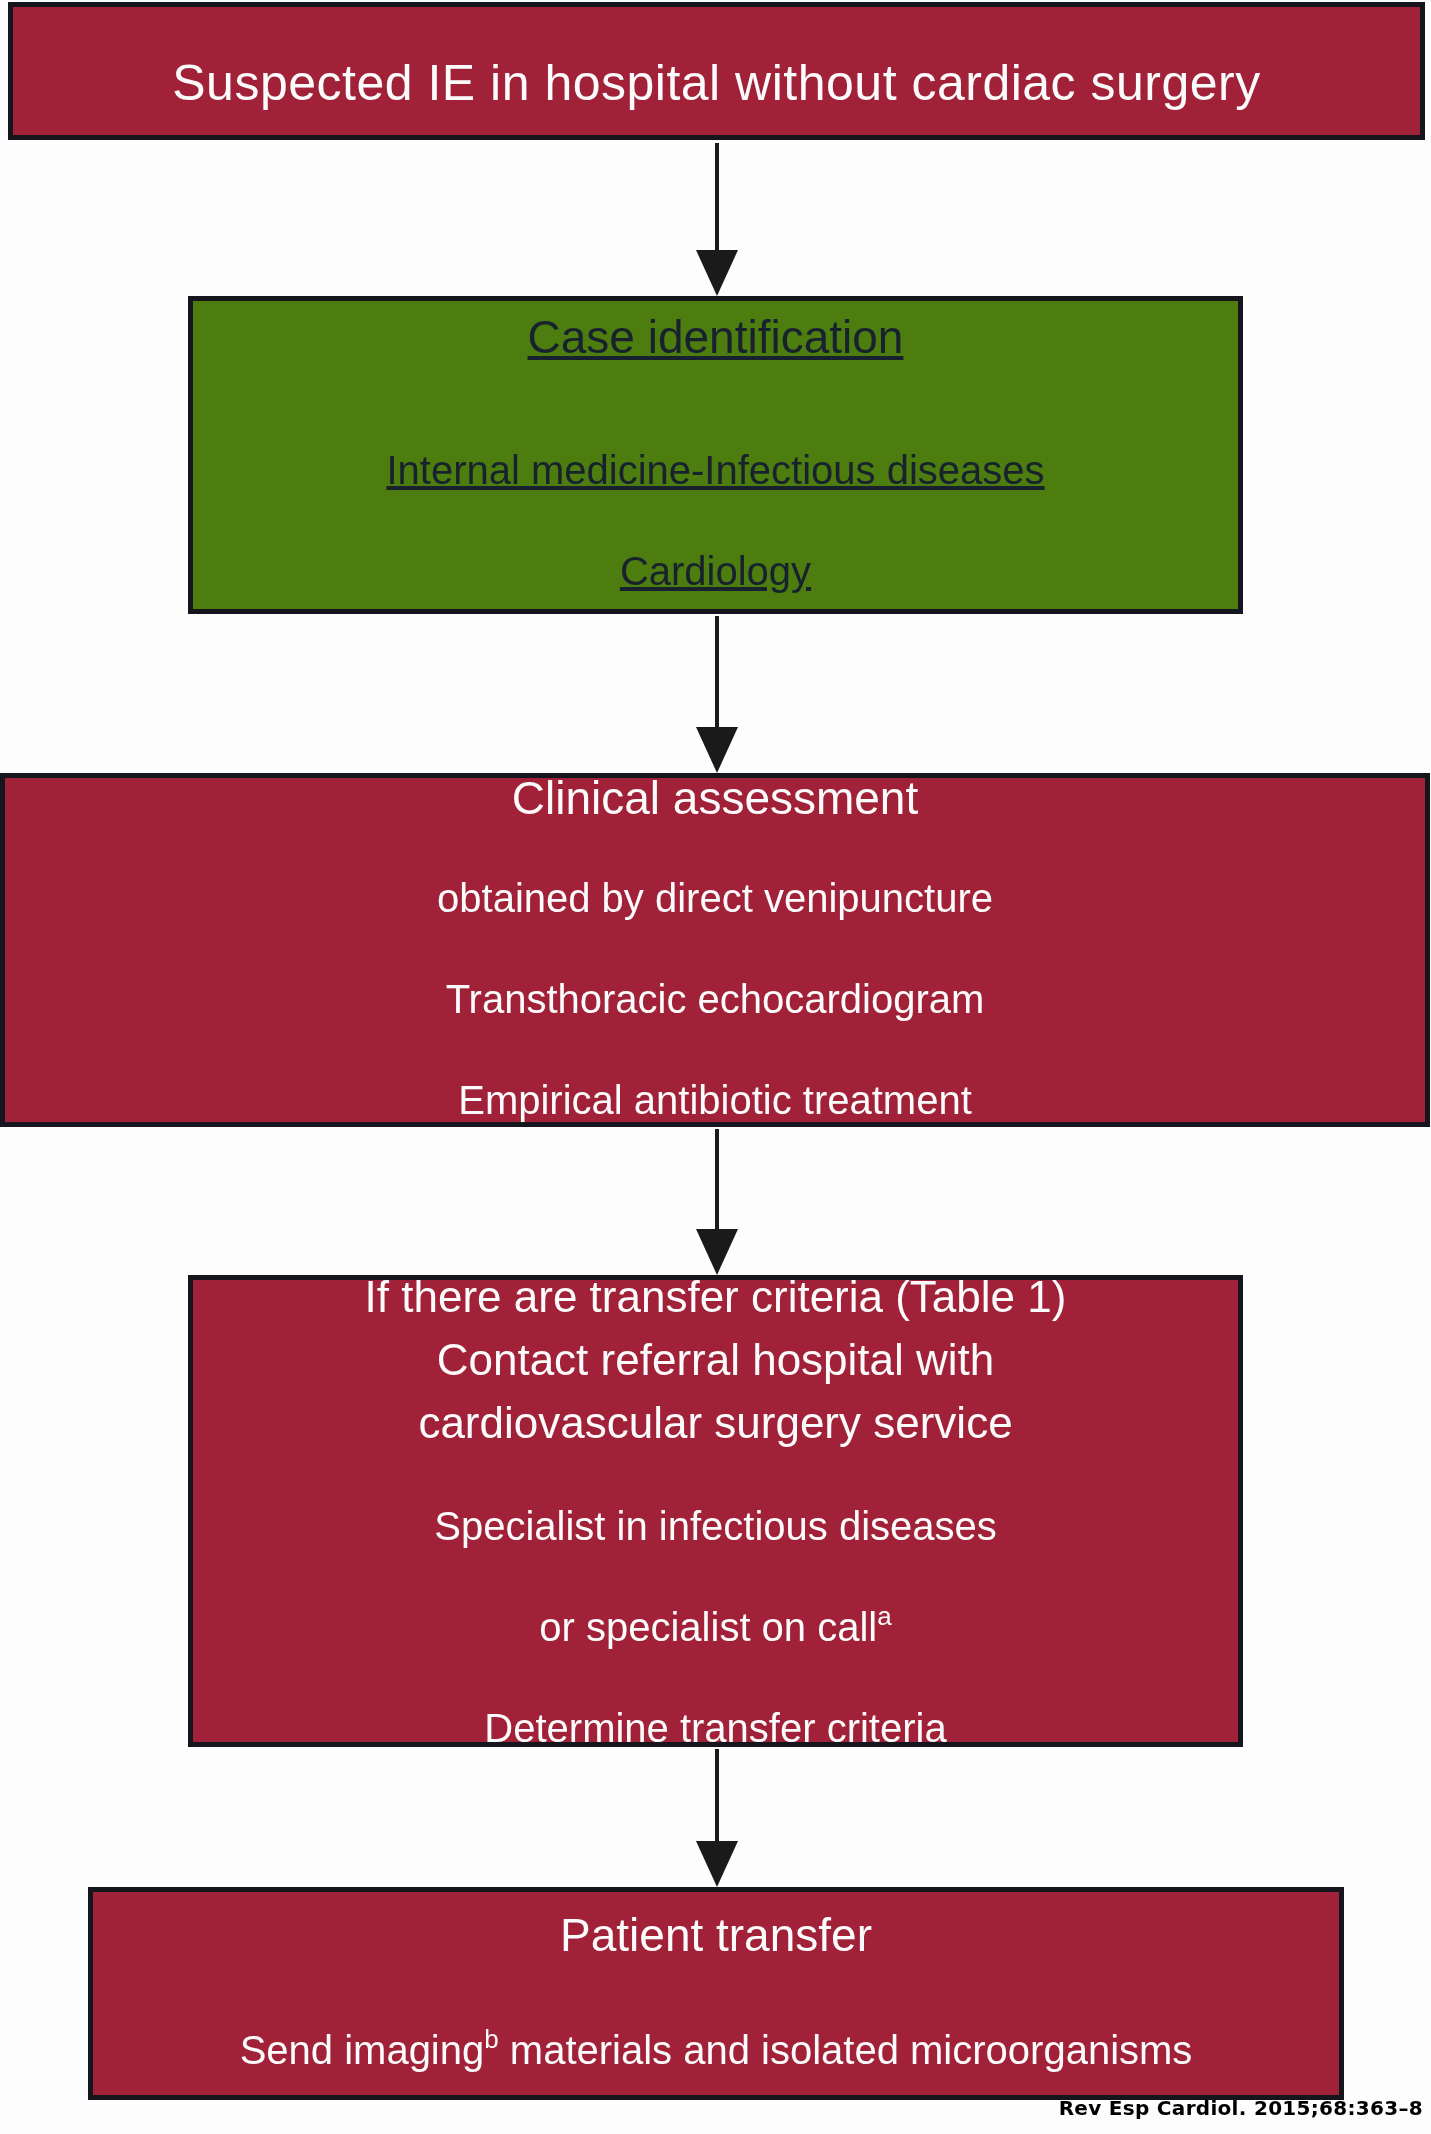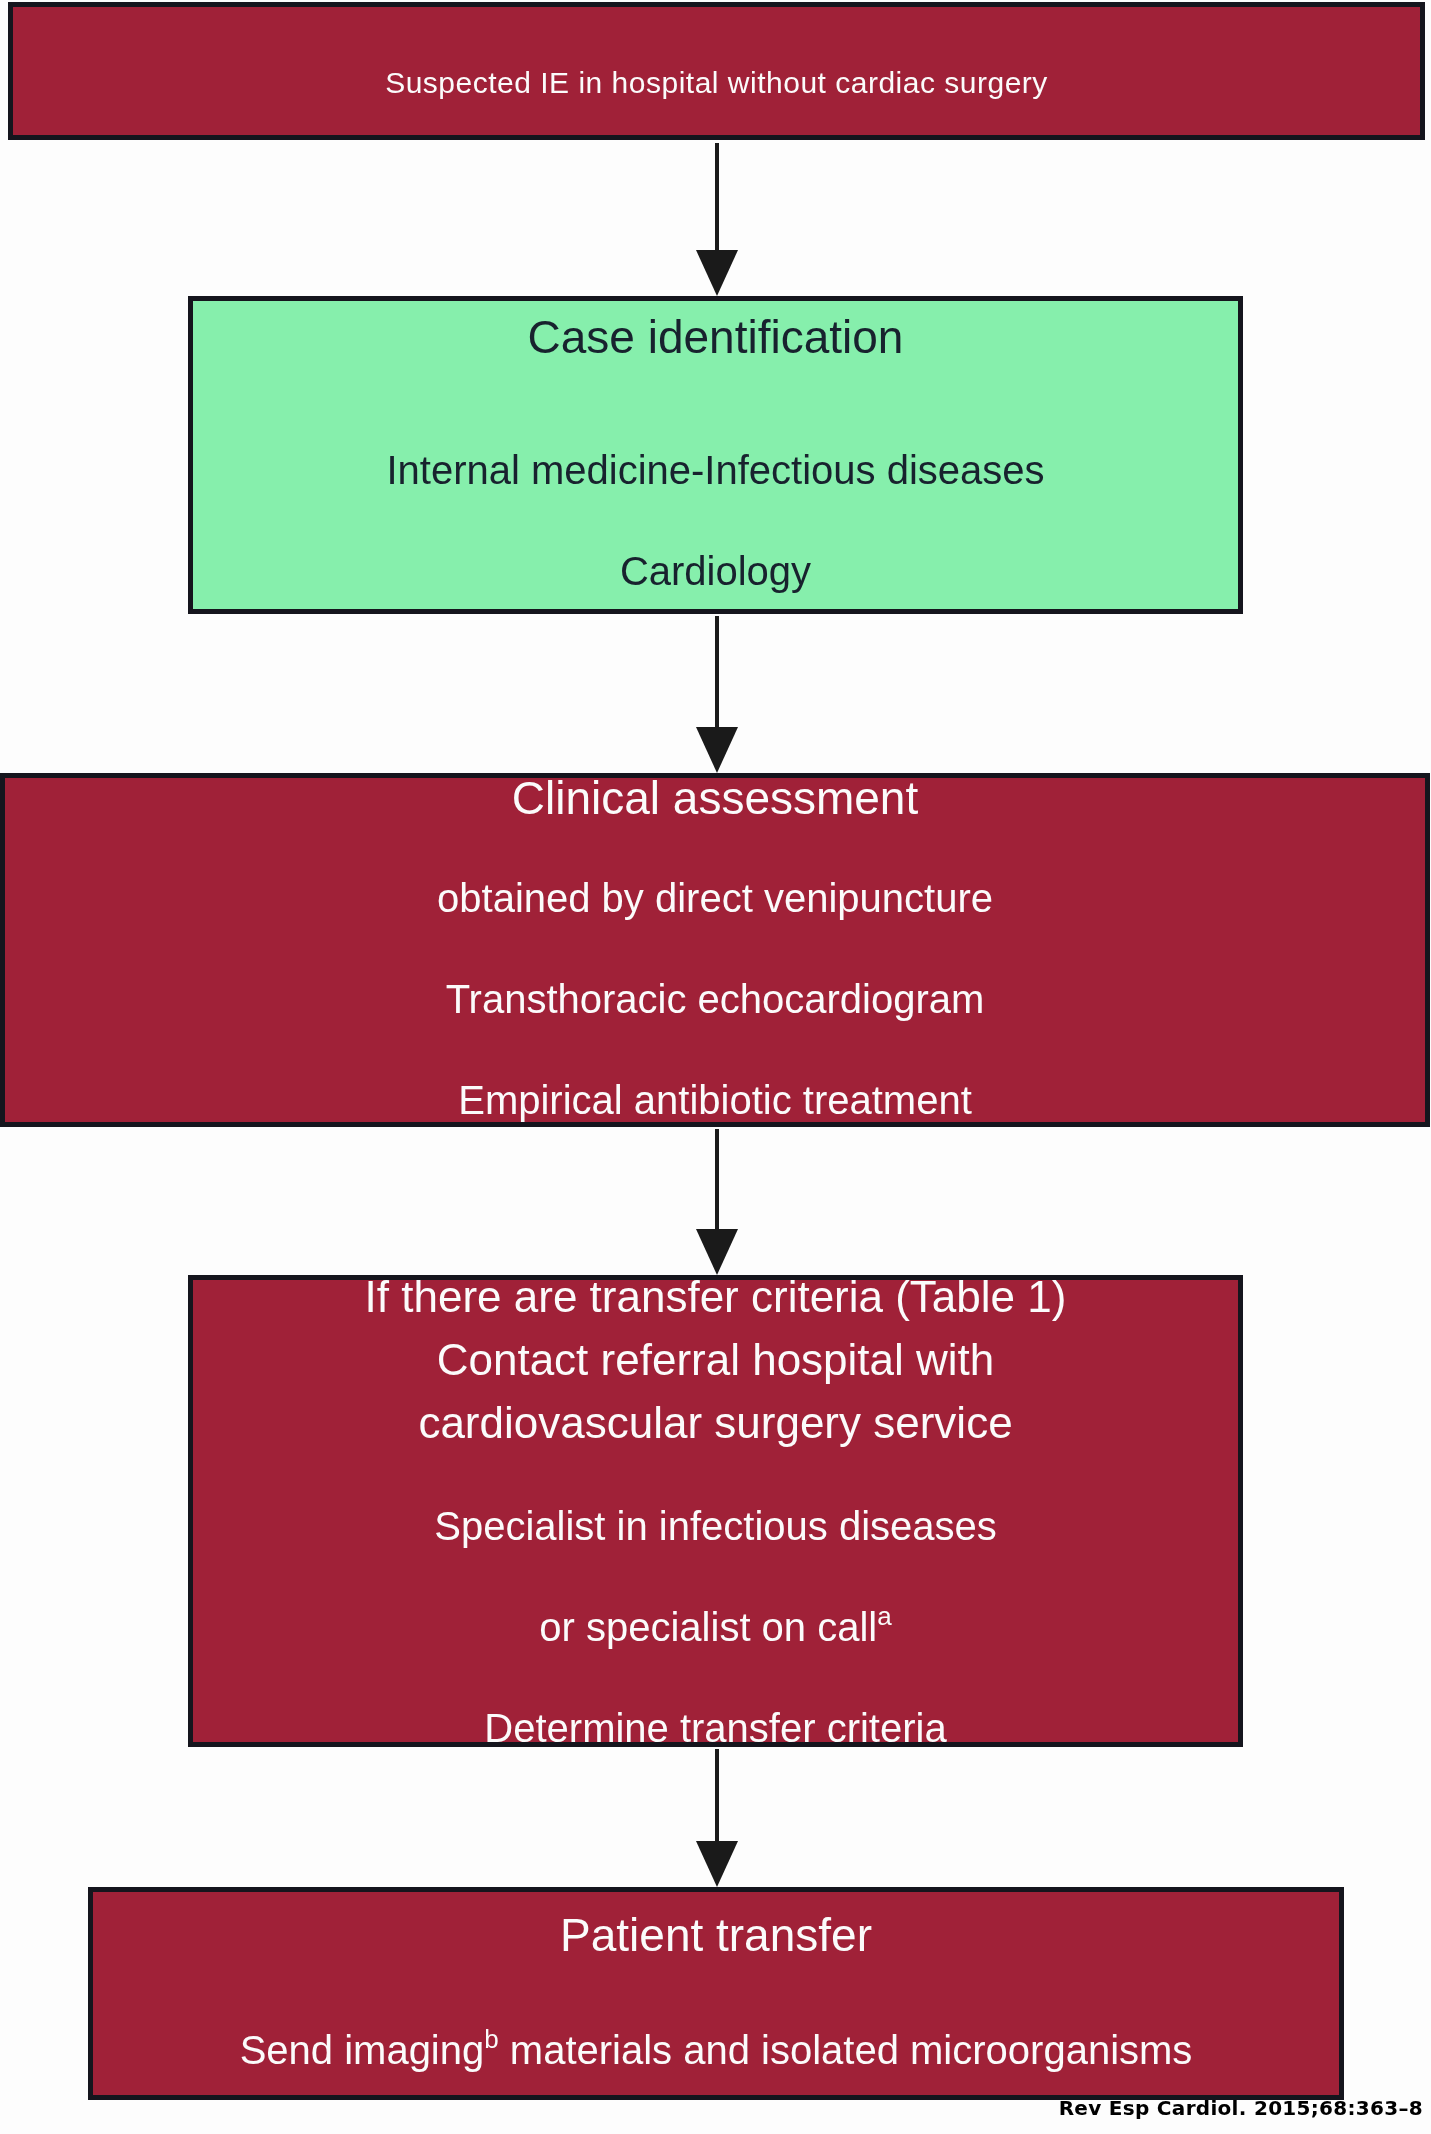--- a/index.html
+++ b/index.html
@@ -15,23 +15,23 @@
   .box {
     position: absolute;
     border: 5px solid #15151d;
     display: flex;
     flex-direction: column;
     align-items: center;
     justify-content: center;
     text-align: center;
   }
   .box.red  { background: #a02138; color: #fbfbfb; }
-  .box.blue { background: #86efac; color: #18222e; }
+  .box.blue { background: #4d7c0f; color: #18222e; text-decoration: underline; }
 
-  .title-text { font-size: 30px; letter-spacing: 0.5px; margin-top: 23px; }
+  .title-text { font-size: 50px; letter-spacing: 0.5px; margin-top: 23px; }
   .heading    { font-size: 46px; line-height: 1.2; }
   .body-line  { font-size: 40px; line-height: 57px; margin-top: 44px; }
   .body-line-lg { font-size: 44px; line-height: 63px; }
   .spacer-md  { height: 32px; }
   .spacer-lg  { height: 50px; }
   .spacer-sm  { height: 14px; }
 
   .sup {
     font-size: 26px;
     position: relative;

